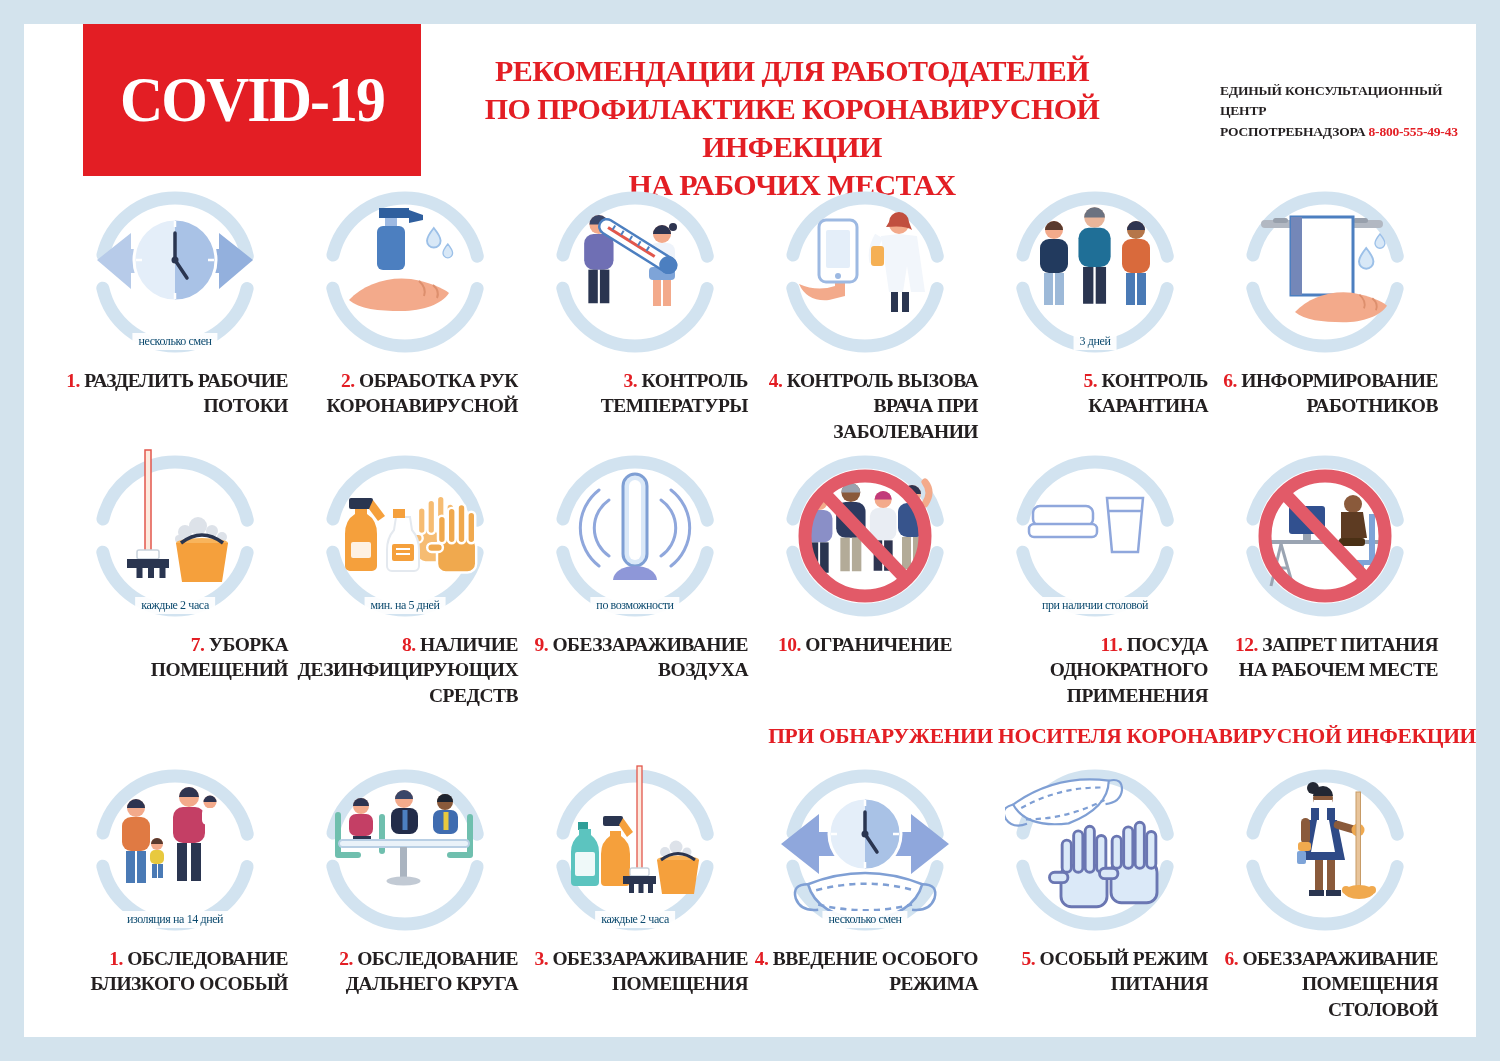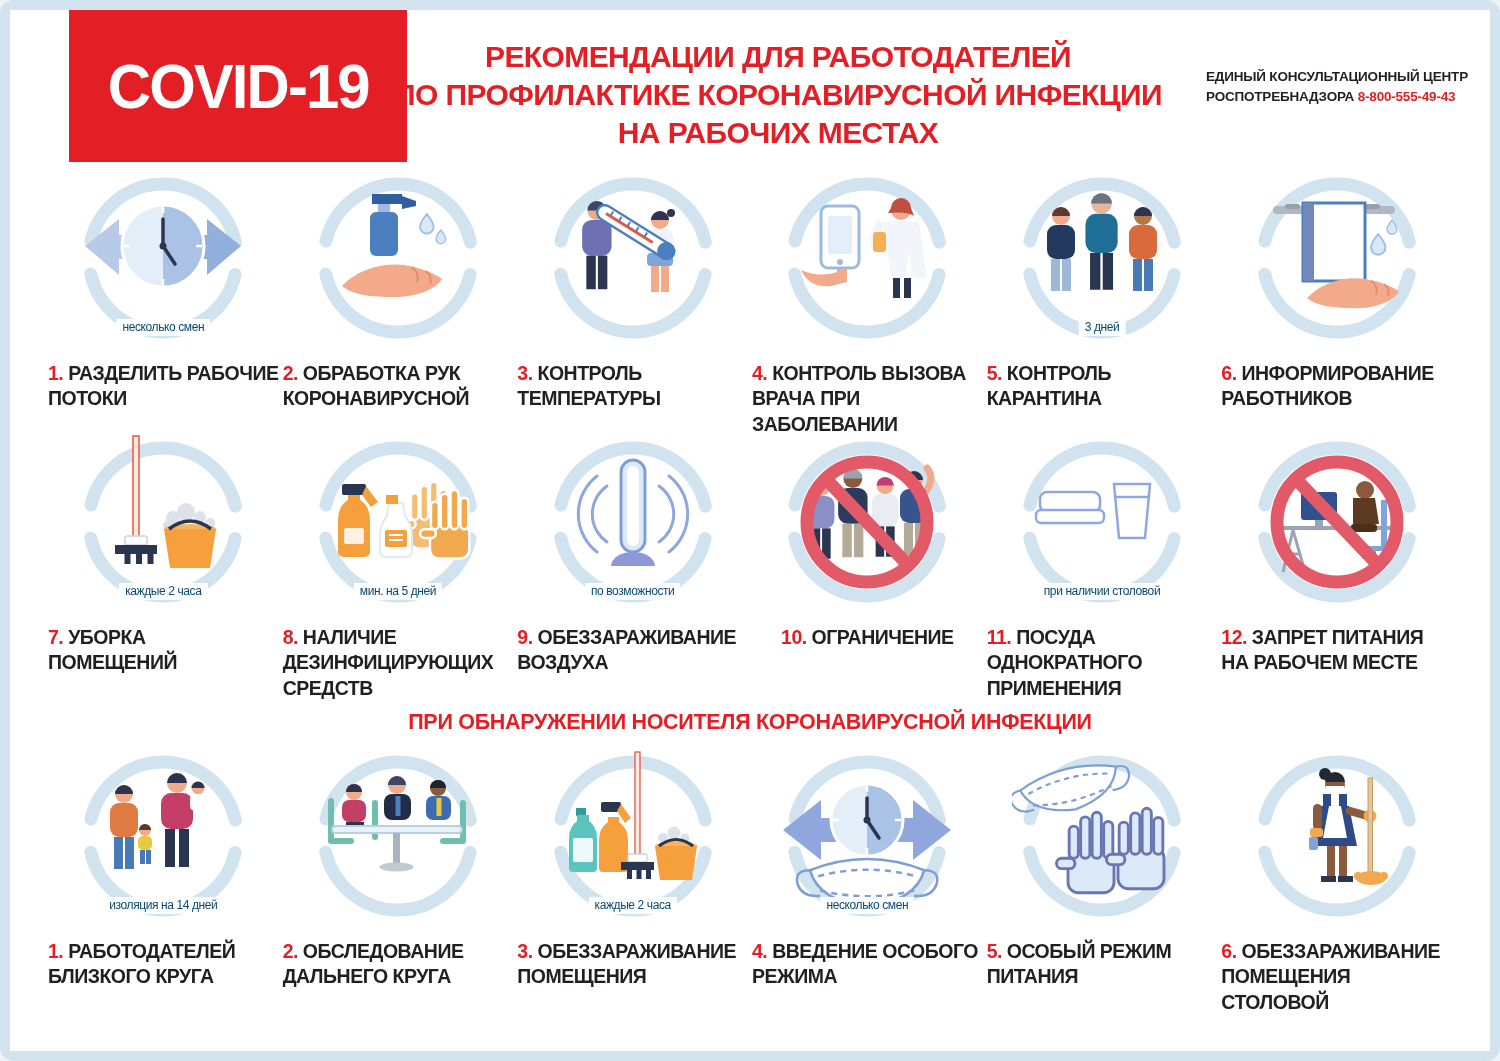--- a/index.html
+++ b/index.html
@@ -1,45 +1,45 @@
 <!DOCTYPE html>
 <html style="--accent-red: #e31e24; --border-blue: #d3e3ed; --ring-blue: #d2e3f0; --prohibition-red: #e25a68; --text-dark: #231f20;"><head>
 <meta charset="utf-8">
 <style>
   html,body{margin:0;padding:0;background:#eef3f7;}
-  .page{width:1500px;height:1061px;background:#d3e3ed;padding:10px;box-sizing:border-box;
-        font-family:Liberation Sans, sans-serif;position:relative;border-radius:14px;}
+  .page{width:1500px;height:1061px;background:#d3e3ed;padding:24px;box-sizing:border-box;
+        font-family:Liberation Serif, serif;position:relative;}
   .inner{position:relative;width:100%;height:100%;background:#ffffff;overflow:hidden;}
 
   
   .badge{position:absolute;left:59px;top:0;width:338px;height:152px;background:var(--accent-red,#e31e24);
          display:flex;align-items:center;justify-content:center;}
   .badge span{color:#fff;font-size:63px;font-weight:bold;letter-spacing:-2px;transform:scaleX(.95);}
   .title{position:absolute;left:378px;top:28px;width:780px;text-align:center;
          color:var(--accent-red,#e31e24);font-weight:bold;font-size:30px;line-height:1.27;letter-spacing:-0.6px;}
   .org{position:absolute;left:1152px;top:48px;width:310px;color:#231f20;}
   .org-name{font-size:29px;letter-spacing:0.2px;}
   .org-sub{margin-top:9px;font-size:13.5px;font-weight:bold;line-height:1.5;letter-spacing:-0.2px;margin-left:44px;}
   .phone{color:var(--accent-red,#e31e24);}
 
   
   .grid{position:absolute;left:38px;right:38px;display:grid;grid-template-columns:repeat(6,1fr);
         column-gap:4px;justify-items:center;}
   .row1{top:160px}.row2{top:424px}.row3{top:738px}
-  .section-title{position:absolute;left:0;right:0;top:700px;text-align:center;
+  .section-title{position:absolute;left:0;right:0;top:700px;text-align:right;
         color:var(--accent-red,#e31e24);font-weight:bold;font-size:21.5px;letter-spacing:-0.3px;}
 
   .cell{display:flex;flex-direction:column;align-items:center;width:100%;}
   .icon-wrap{position:relative;width:180px;height:180px;}
   .icon-wrap>svg,.icon{position:absolute;inset:0;}
   .icon svg{width:100%;height:100%;display:block;}
   .note{position:absolute;left:50%;transform:translateX(-50%);bottom:14px;
         background:rgba(255,255,255,.93);padding:1px 6px;font-size:12px;color:#0c4a6e;
         text-align:center;line-height:1.22;width:max-content;max-width:152px;letter-spacing:-0.4px;}
-  .caption{margin-top:11px;text-align:left;font-size:19.5px;font-weight:bold;color:#231f20;
+  .caption{margin-top:4px;text-align:right;font-size:19.5px;font-weight:bold;color:#231f20;
         line-height:1.3;letter-spacing:-0.5px;max-width:240px;}
   .caption .num{color:var(--accent-red,#e31e24);}
 </style>
 </head>
 <body>
 
 <div class="page">
   <div class="inner">
 
     <div class="badge">
@@ -450,21 +450,21 @@
                   <circle cx="8" cy="6" r="6" fill="#f3aa8b"></circle>
                   <path d="M2 6 a6 6 0 0 1 12 0 Z" fill="#5a3a2e"></path>
                   <rect x="1" y="12" width="14" height="14" rx="5" fill="#e8c93e"></rect>
                   <rect x="3" y="26" width="5" height="14" fill="#4a7ab5"></rect>
                   <rect x="9" y="26" width="5" height="14" fill="#4a7ab5"></rect>
                 </g>
               </svg>
             </div>
             <div class="note">изоляция на 14 дней</div>
           </div>
-          <div class="caption"><span class="num">1.</span> <span>РАБОТОДАТЕЛЕЙ БЛИЗКОГО КРУГА</span></div>
+          <div class="caption"><span class="num">1.</span> <span>ОБСЛЕДОВАНИЕ БЛИЗКОГО ОСОБЫЙ</span></div>
         </div>
         <div class="cell">
           <div class="icon-wrap">
             <svg viewBox="0 0 180 180">
               <circle cx="90" cy="88" r="74" fill="none" stroke="#d2e3f0" stroke-width="13" stroke-linecap="round" stroke-dasharray="199 33.5" stroke-dashoffset="215.75"></circle>
             </svg>
             <div class="icon">
               <svg viewBox="0 0 180 180">
                 <rect x="20" y="50" width="6" height="44" rx="3" fill="#6fbfae"></rect>
                 <rect x="20" y="90" width="26" height="6" rx="3" fill="#6fbfae"></rect>

